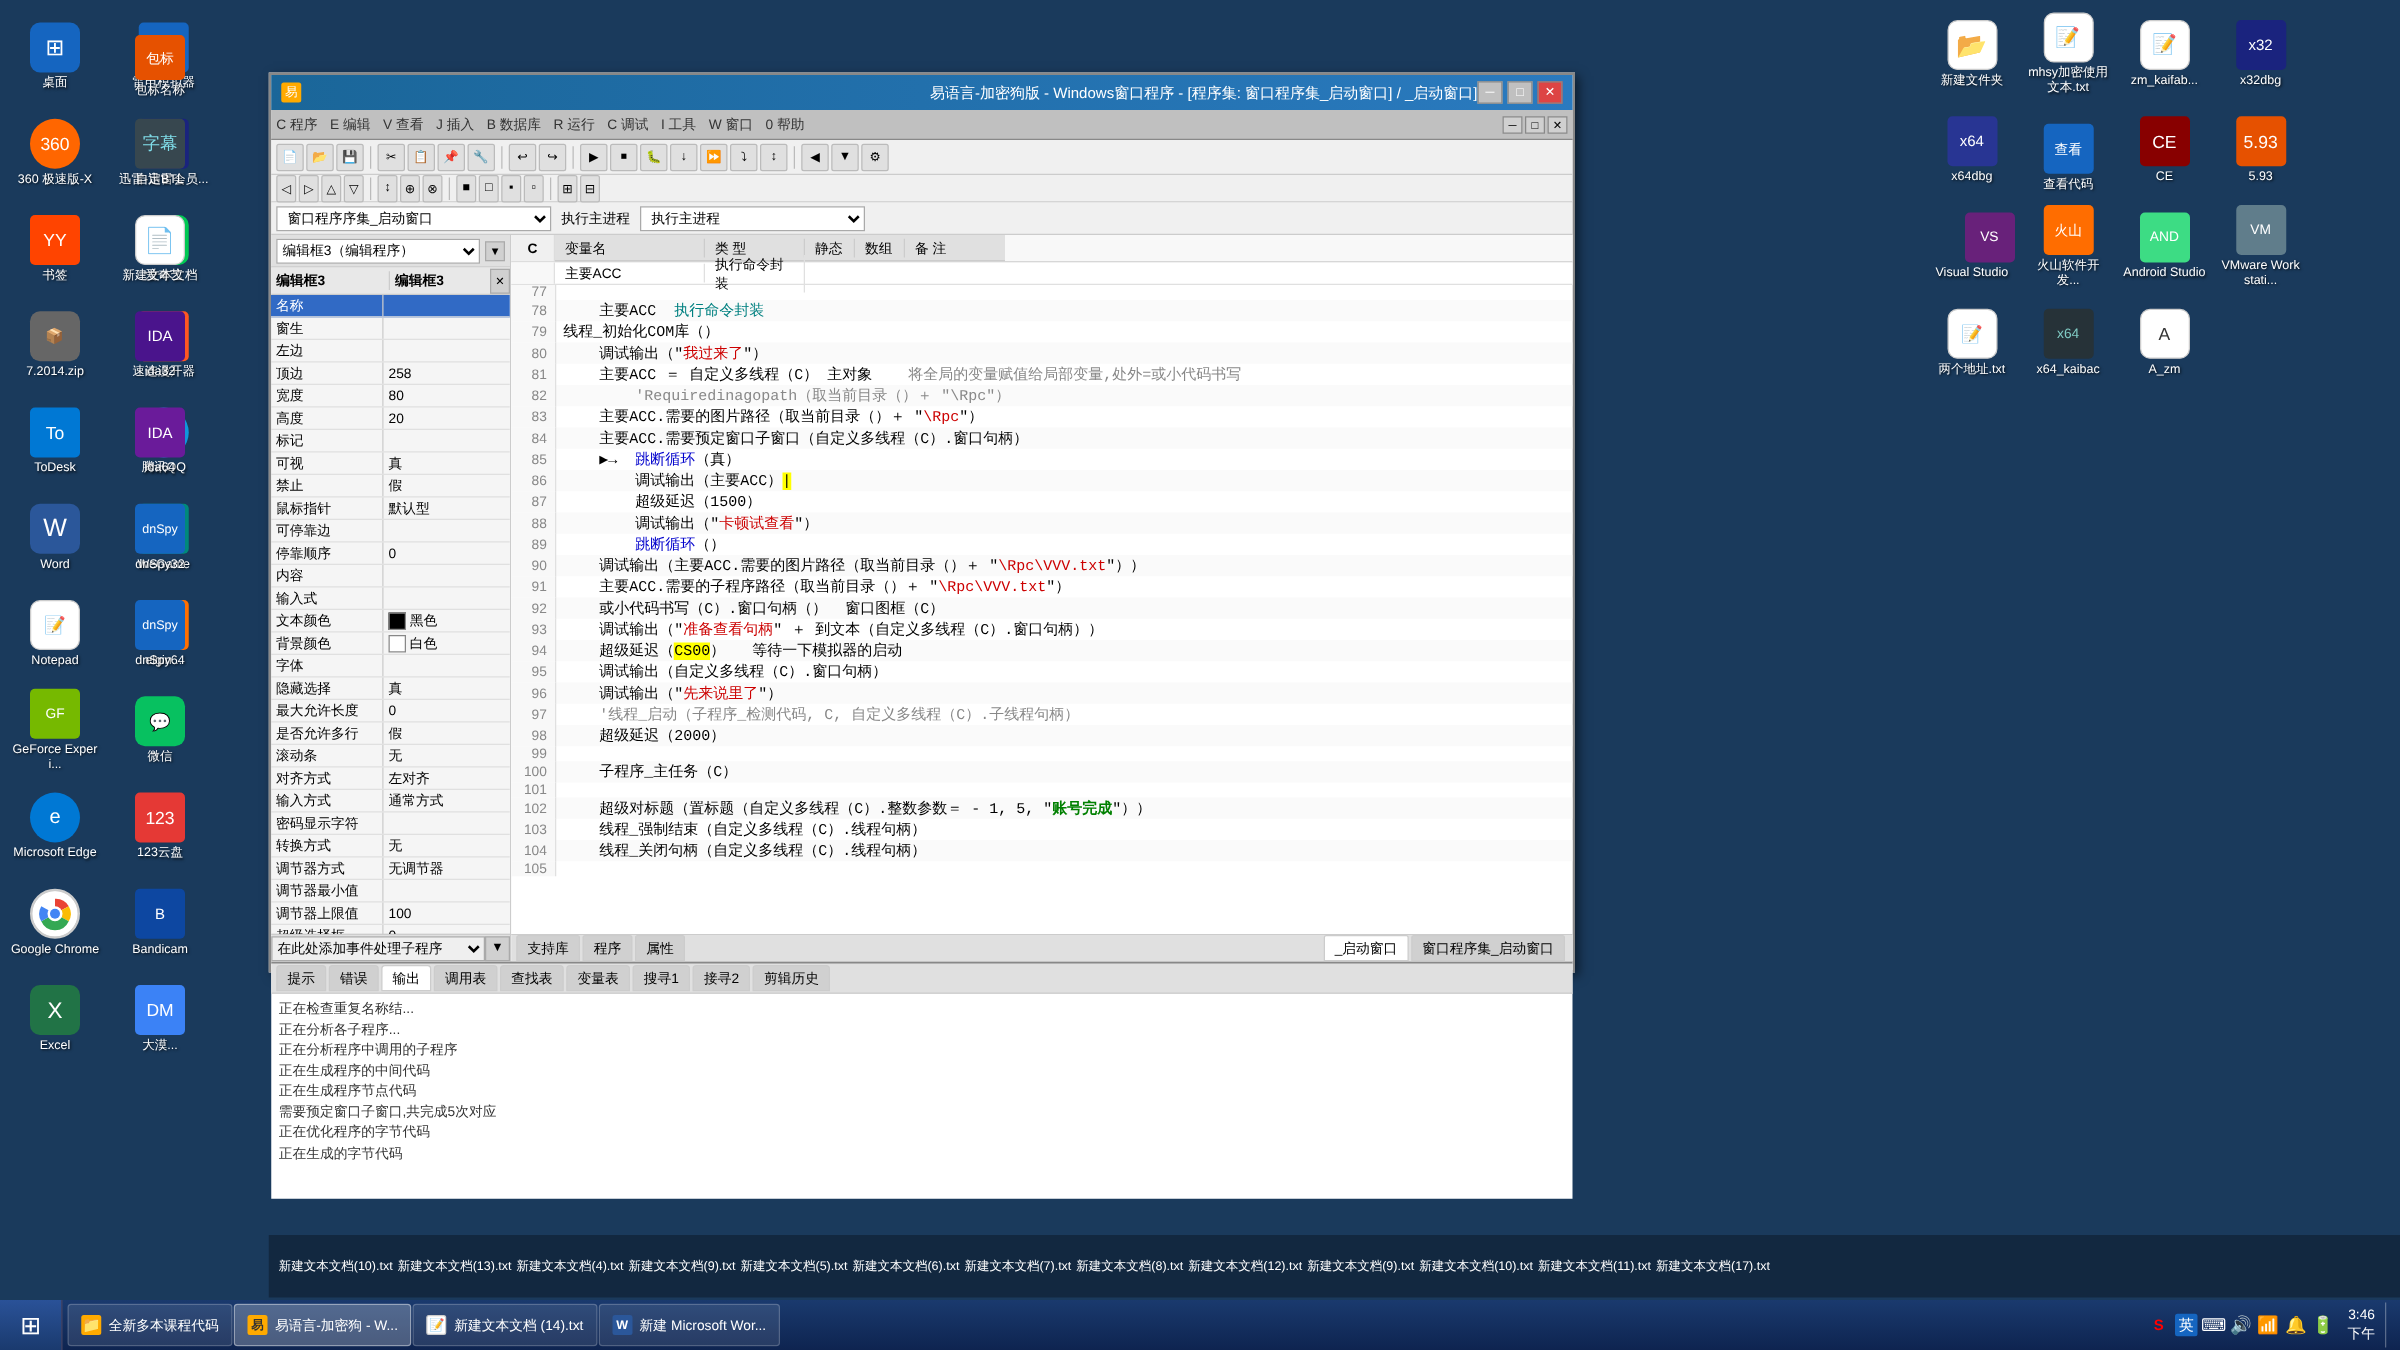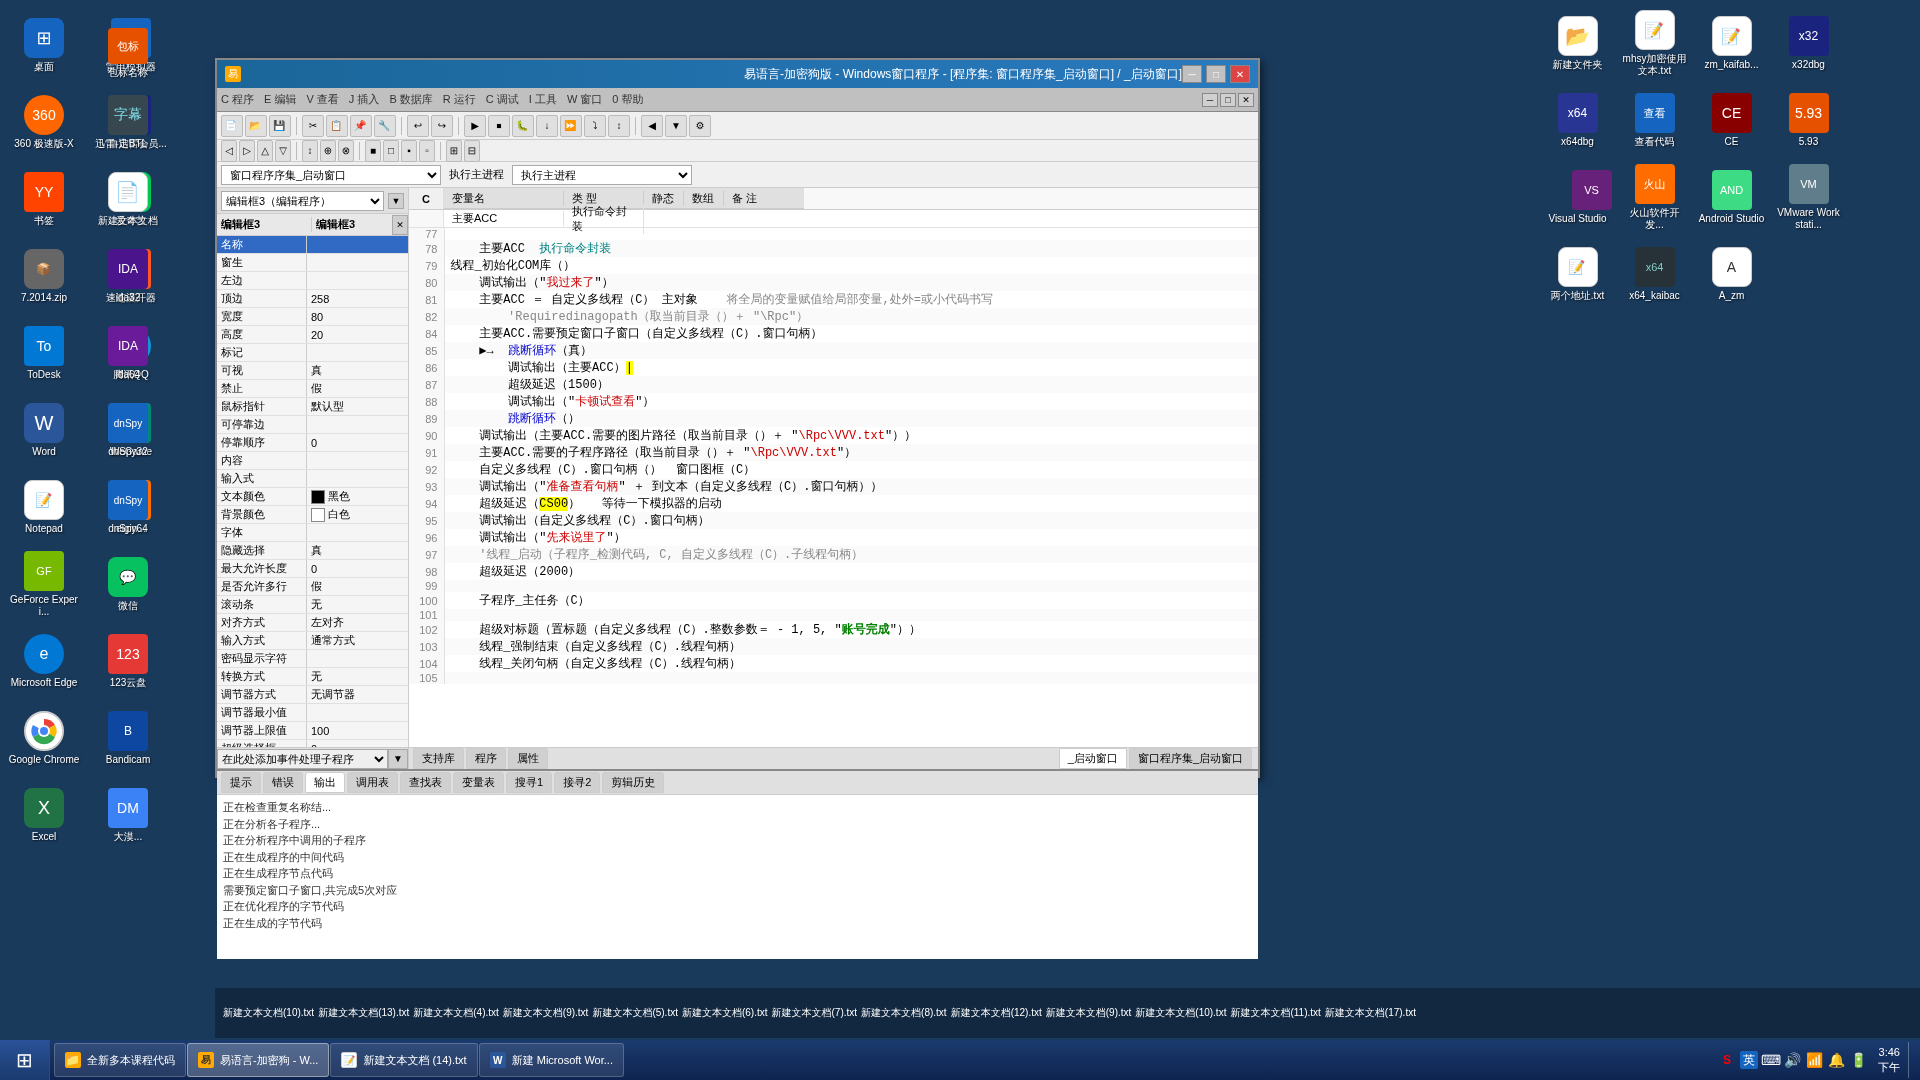--- a/index.html
+++ b/index.html
@@ -631,21 +631,21 @@
       <span class="icon-label">zm_kaifab...</span>
     </div>
     <div class="desktop-icon" style="width:75px;">
       <div class="icon-img" style="background:#1a237e;border-radius:4px;color:white;font-size:12px;">x32</div>
       <span class="icon-label">x32dbg</span>
     </div>
     <div class="desktop-icon" style="width:75px;">
       <div class="icon-img" style="background:#283593;border-radius:4px;color:white;font-size:12px;">x64</div>
       <span class="icon-label">x64dbg</span>
     </div>
-    <div class="desktop-icon" style="width:75px;">
+    <div class="desktop-icon" style="width:75px;justify-content:flex-end;">
       <div class="icon-img" style="background:#1565c0;border-radius:4px;color:white;font-size:11px;">查看</div>
       <span class="icon-label">查看代码</span>
     </div>
     <div class="desktop-icon" style="width:75px;">
       <div class="icon-img" style="background:#880000;border-radius:4px;color:white;font-size:14px;">CE</div>
       <span class="icon-label">CE</span>
     </div>
     <div class="desktop-icon" style="width:75px;">
       <div class="icon-img" style="background:#e65100;border-radius:4px;color:white;font-size:14px;">5.93</div>
       <span class="icon-label">5.93</span>
@@ -955,20 +955,24 @@
             </tr>
             <tr class="code-line-row">
               <td class="line-num">81</td>
               <td class="line-content">    主要ACC ＝ 自定义多线程（C） 主对象    <span class="kw-comment">将全局的变量赋值给局部变量,处外=或小代码书写</span></td>
             </tr>
             <tr class="code-line-row">
               <td class="line-num">82</td>
               <td class="line-content">        <span class="kw-comment">'Requiredinagopath（取当前目录（）＋ "\Rpc"）</span></td>
             </tr>
             <tr class="code-line-row">
+              <td class="line-num">83</td>
+              <td class="line-content">    主要ACC.需要的图片路径（取当前目录（）＋ "<span class="kw-string">\Rpc</span>"）</td>
+            </tr>
+            <tr class="code-line-row">
               <td class="line-num">84</td>
               <td class="line-content">    主要ACC.需要预定窗口子窗口（自定义多线程（C）.窗口句柄）</td>
             </tr>
             <tr class="code-line-row">
               <td class="line-num">85</td>
               <td class="line-content">    ▶→  <span class="kw-blue">跳断循环</span>（真）</td>
             </tr>
             <tr class="code-line-row">
               <td class="line-num">86</td>
               <td class="line-content">        调试输出（主要ACC）<span style="background:#ffff00;">|</span></td>
@@ -988,21 +992,21 @@
             <tr class="code-line-row">
               <td class="line-num">90</td>
               <td class="line-content">    调试输出（主要ACC.需要的图片路径（取当前目录（）＋ "<span class="kw-string">\Rpc\VVV.txt</span>"））</td>
             </tr>
             <tr class="code-line-row">
               <td class="line-num">91</td>
               <td class="line-content">    主要ACC.需要的子程序路径（取当前目录（）＋ "<span class="kw-string">\Rpc\VVV.txt</span>"）</td>
             </tr>
             <tr class="code-line-row">
               <td class="line-num">92</td>
-              <td class="line-content">    自定义多线程（C）.窗口句柄（）  窗口图框（C）</td>
+              <td class="line-content">    或小代码书写（C）.窗口句柄（）  窗口图框（C）</td>
             </tr>
             <tr class="code-line-row">
               <td class="line-num">93</td>
               <td class="line-content">    调试输出（"<span class="kw-string">准备查看句柄</span>" ＋ 到文本（自定义多线程（C）.窗口句柄））</td>
             </tr>
             <tr class="code-line-row">
               <td class="line-num">94</td>
               <td class="line-content">    超级延迟（<span class="kw-highlight">CS00</span>）   等待一下模拟器的启动</td>
             </tr>
             <tr class="code-line-row">

